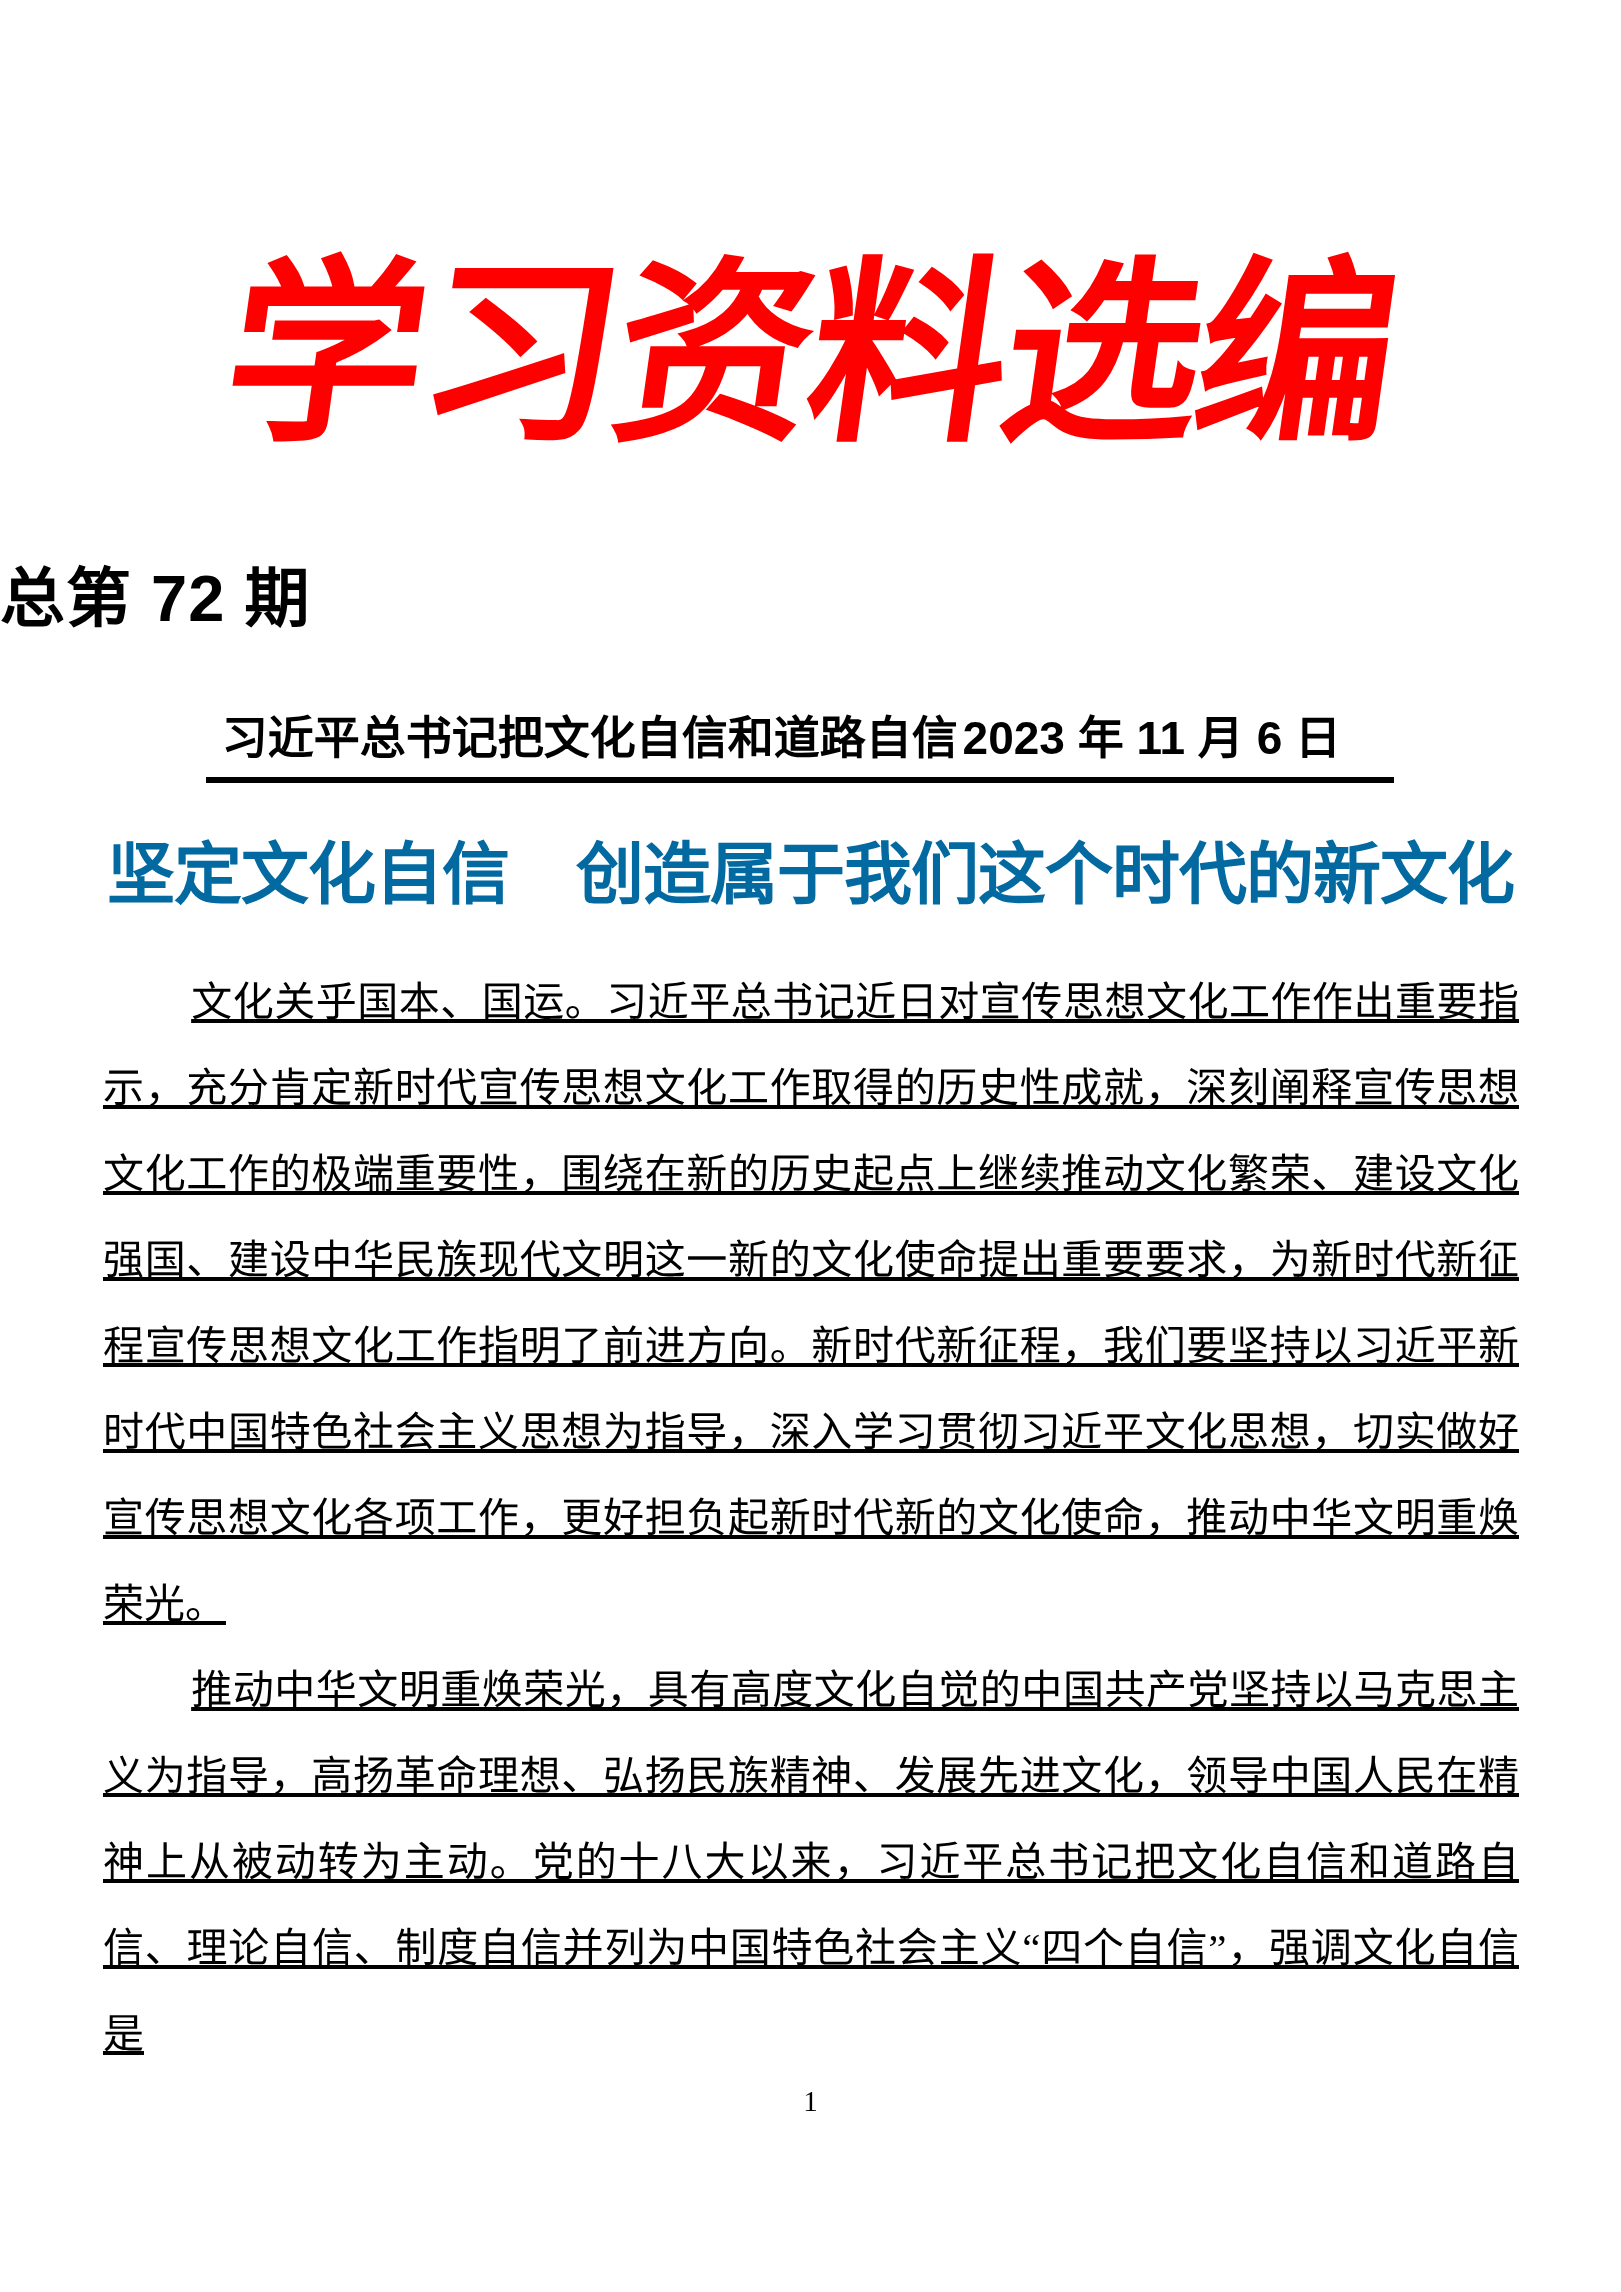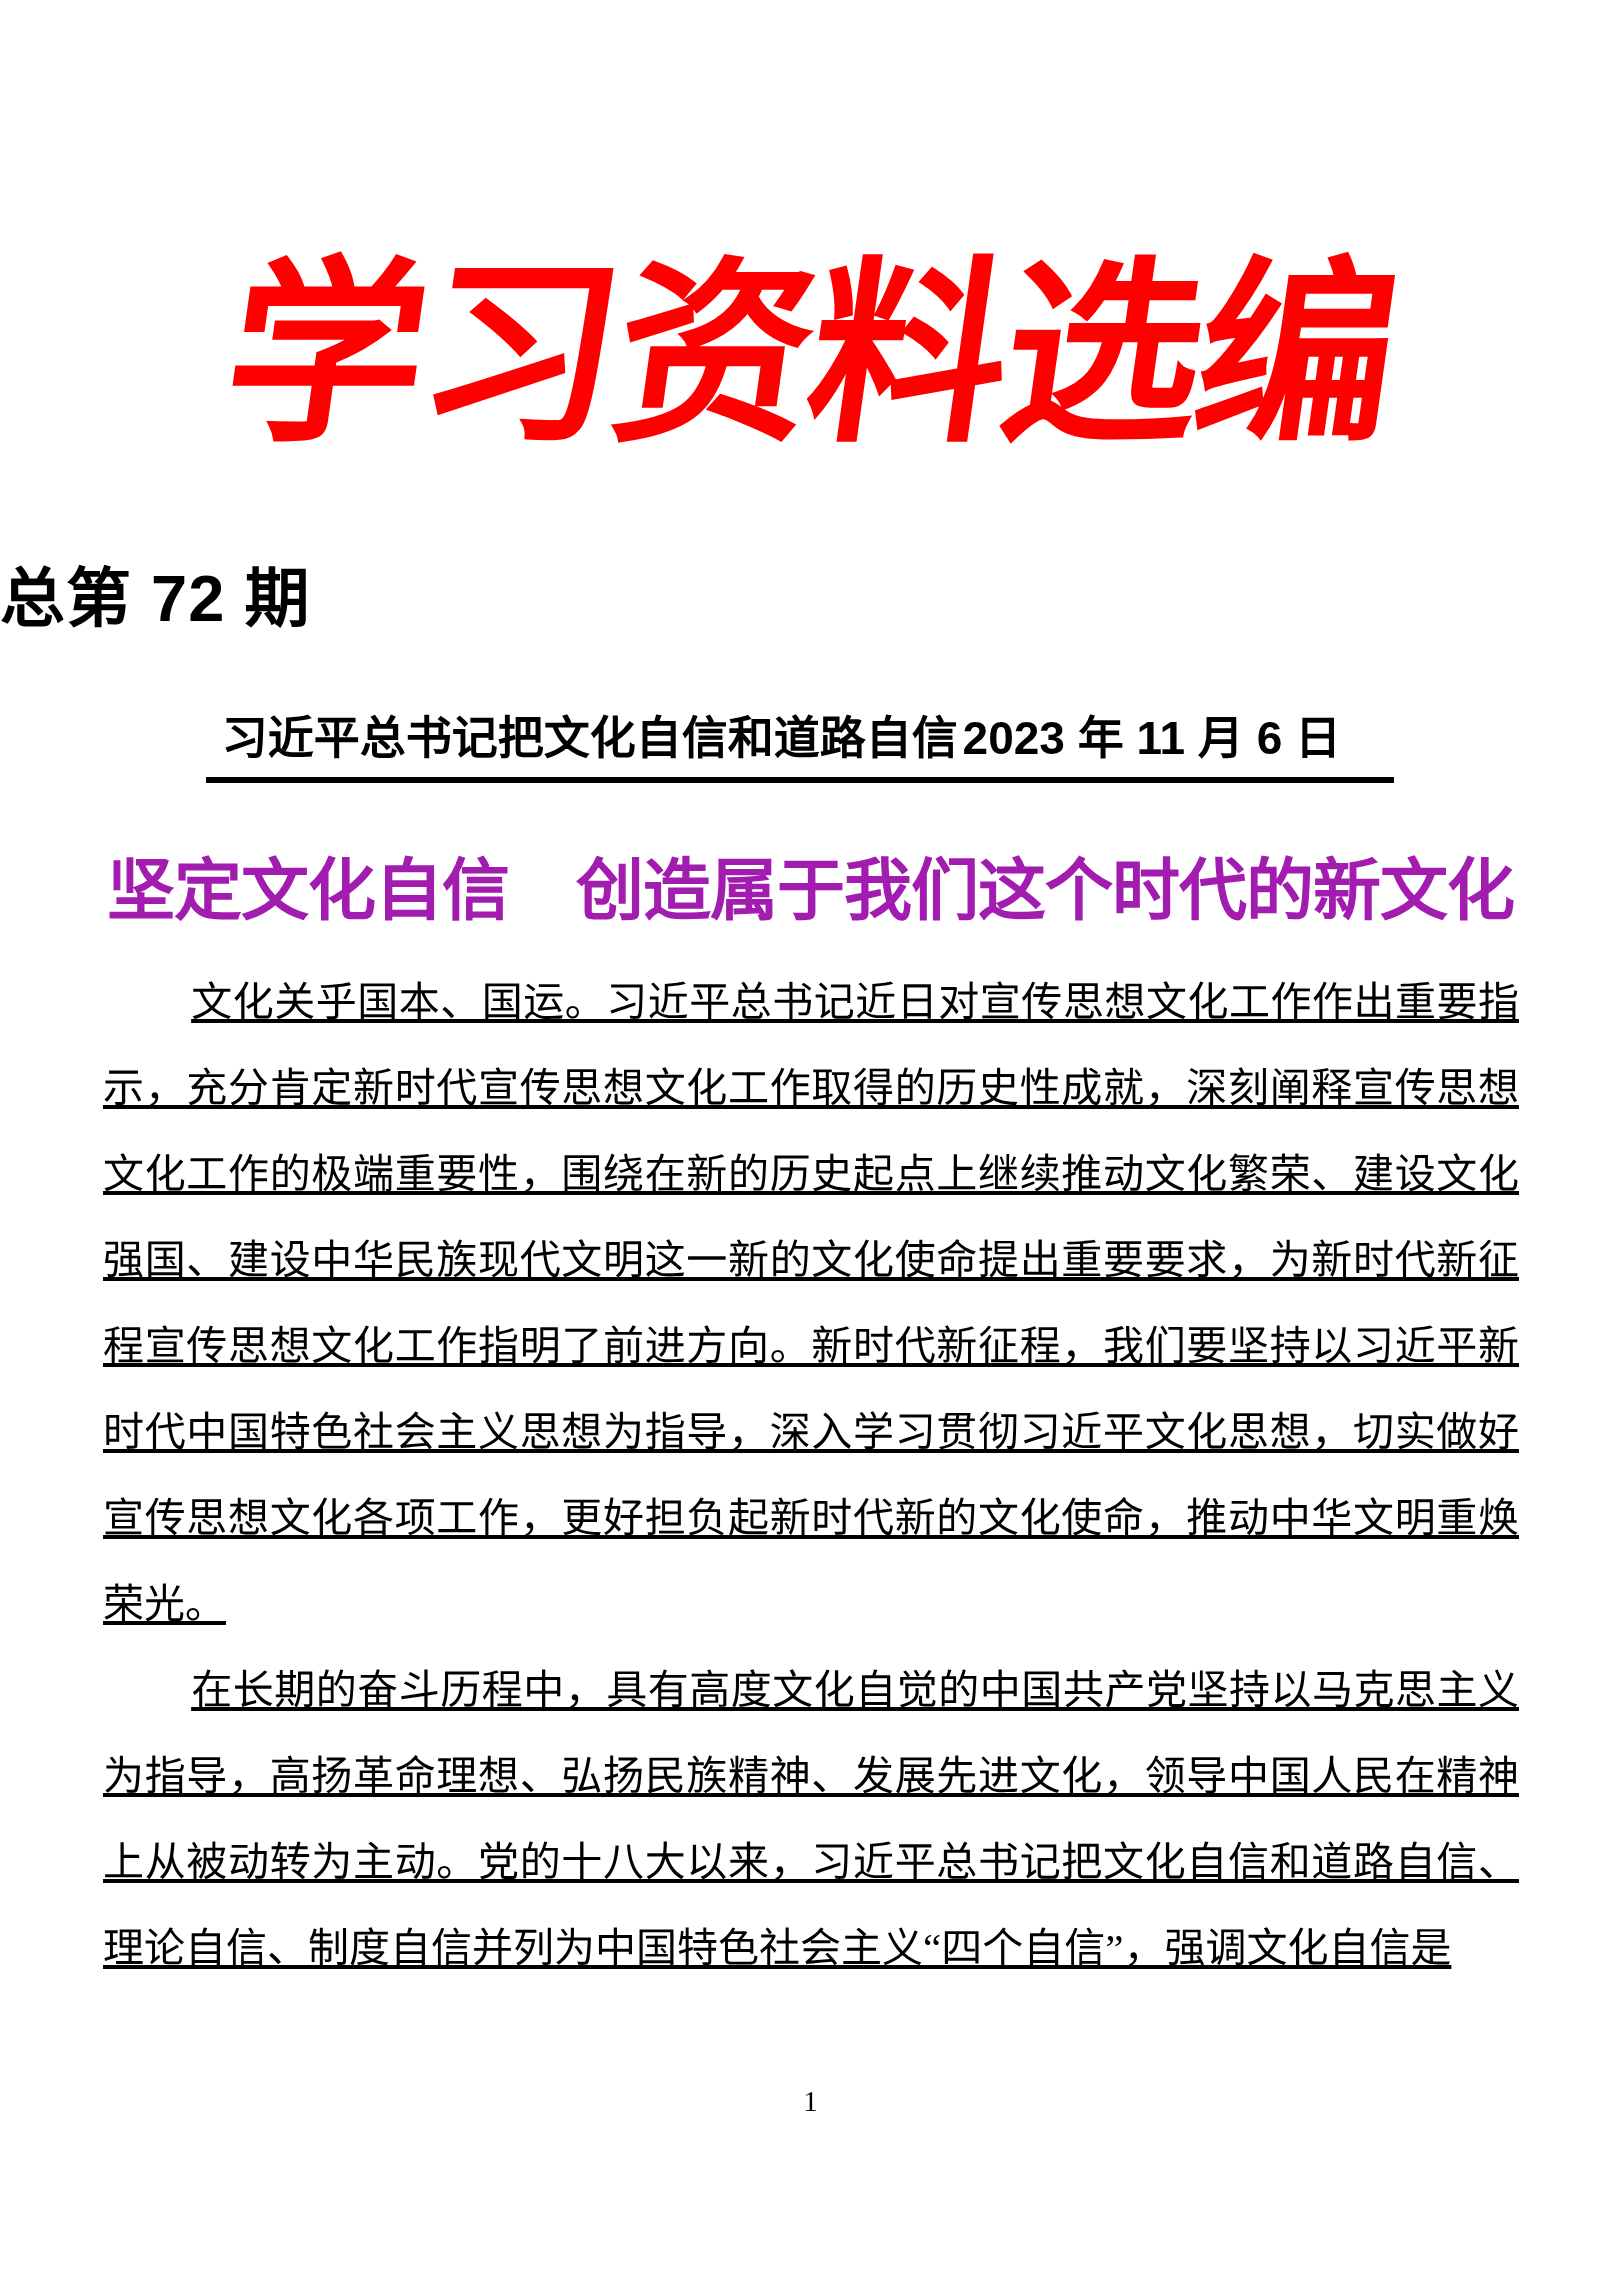--- a/index.html
+++ b/index.html
@@ -55,27 +55,27 @@
   }
   .masthead-rule{
     position:absolute;
     top:777px;left:206px;width:1188px;height:5.9px;
     background:#000;
   }
   
   .headline{
     position:absolute;
     top:829px;left:0;right:0;
-    margin:16px;
+    margin:0;
     text-align:center;
     font-family:"Liberation Sans", sans-serif;
     font-weight:900;
     font-size:68px;
     line-height:1.35;
-    color:#a21caf;
+    color:#0369a1;
     letter-spacing:-1px;
     white-space:nowrap;
   }
   
   .article-body{
     position:absolute;
     top:959px;left:103px;width:1416px;
     font-size:41px;
     line-height:86px;
     text-align:justify;
@@ -118,19 +118,19 @@
     <span>习近平总书记把文化自信和道路自信</span>
     <span>2023 年 11 月 6 日</span>
   </div>
 
   <div class="masthead-rule"></div>
 
   <h2 class="headline">坚定文化自信　创造属于我们这个时代的新文化</h2>
 
   <div class="article-body">
     <p>文化关乎国本、国运。习近平总书记近日对宣传思想文化工作作出重要指示，充分肯定新时代宣传思想文化工作取得的历史性成就，深刻阐释宣传思想文化工作的极端重要性，围绕在新的历史起点上继续推动文化繁荣、建设文化强国、建设中华民族现代文明这一新的文化使命提出重要要求，为新时代新征程宣传思想文化工作指明了前进方向。新时代新征程，我们要坚持以习近平新时代中国特色社会主义思想为指导，深入学习贯彻习近平文化思想，切实做好宣传思想文化各项工作，更好担负起新时代新的文化使命，推动中华文明重焕荣光。</p>
-    <p>在长期的奋斗历程中，具有高度文化自觉的中国共产党坚持以马克思主义为指导，高扬革命理想、弘扬民族精神、发展先进文化，领导中国人民在精神上从被动转为主动。党的十八大以来，习近平总书记把文化自信和道路自信、理论自信、制度自信并列为中国特色社会主义“四个自信”，强调文化自信是</p>
+    <p>推动中华文明重焕荣光，具有高度文化自觉的中国共产党坚持以马克思主义为指导，高扬革命理想、弘扬民族精神、发展先进文化，领导中国人民在精神上从被动转为主动。党的十八大以来，习近平总书记把文化自信和道路自信、理论自信、制度自信并列为中国特色社会主义“四个自信”，强调文化自信是</p>
   </div>
 
   <div class="page-number">1</div>
 
 </div>
 
 
 </body></html>

